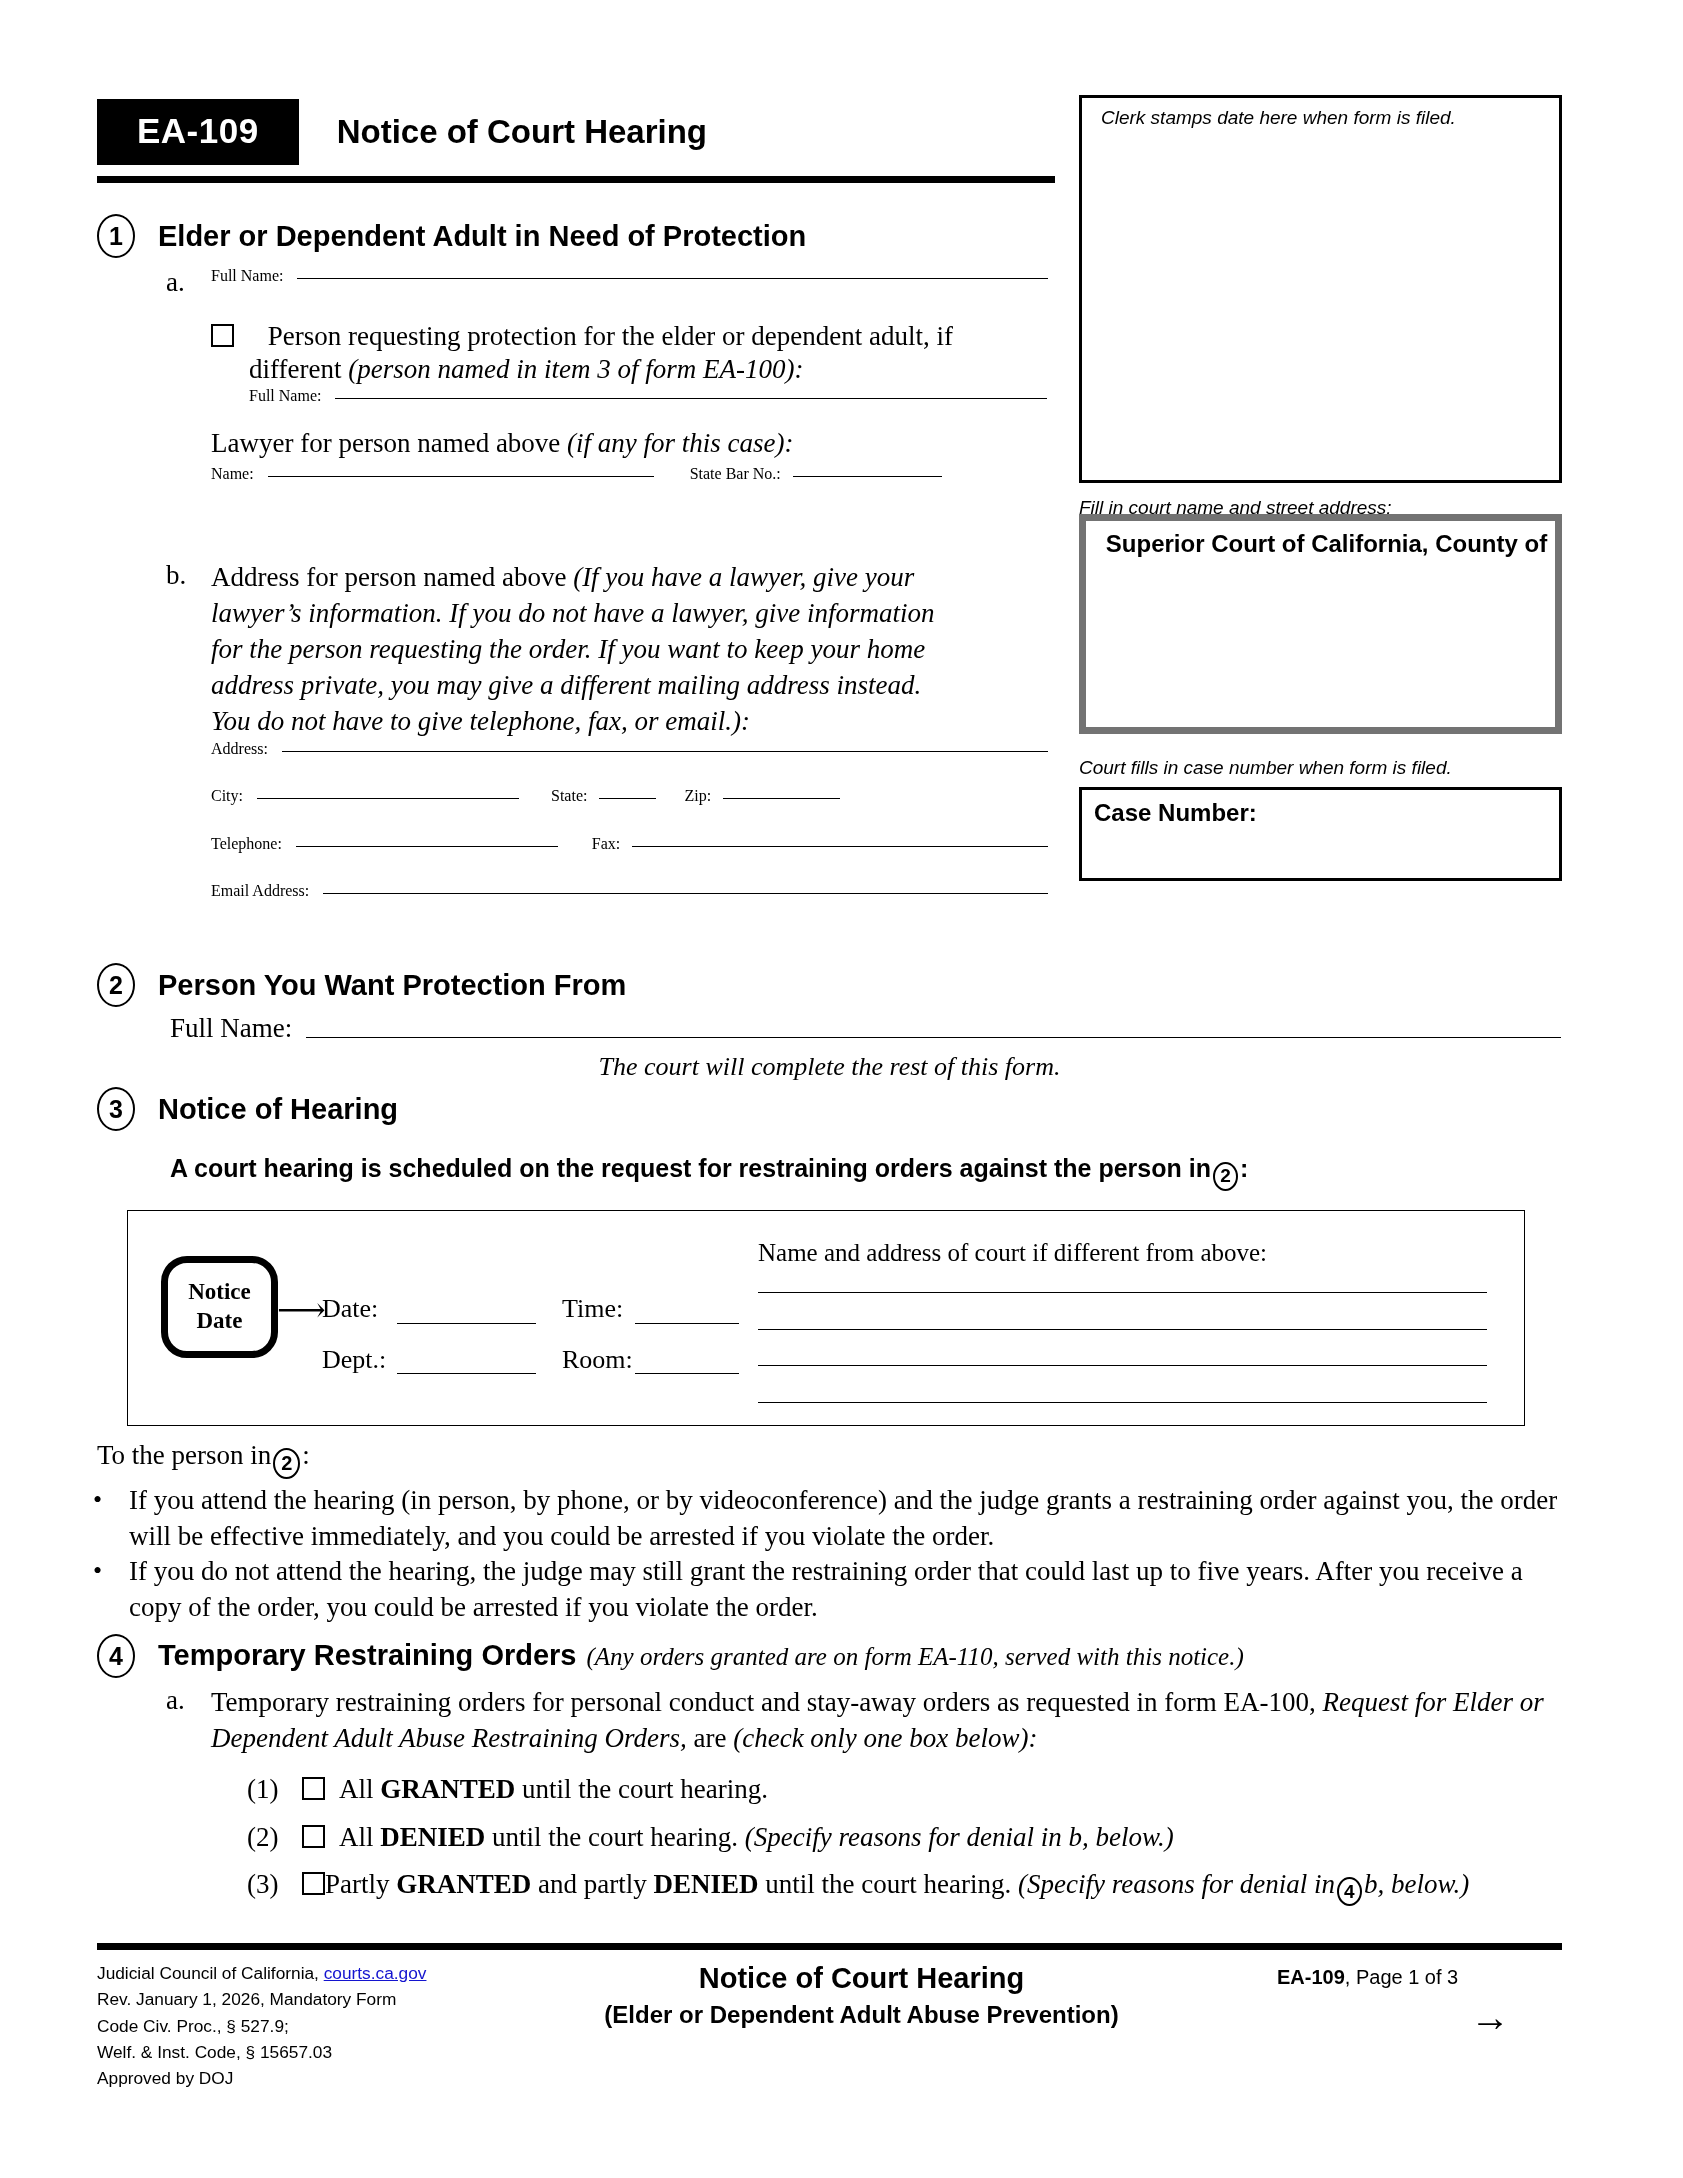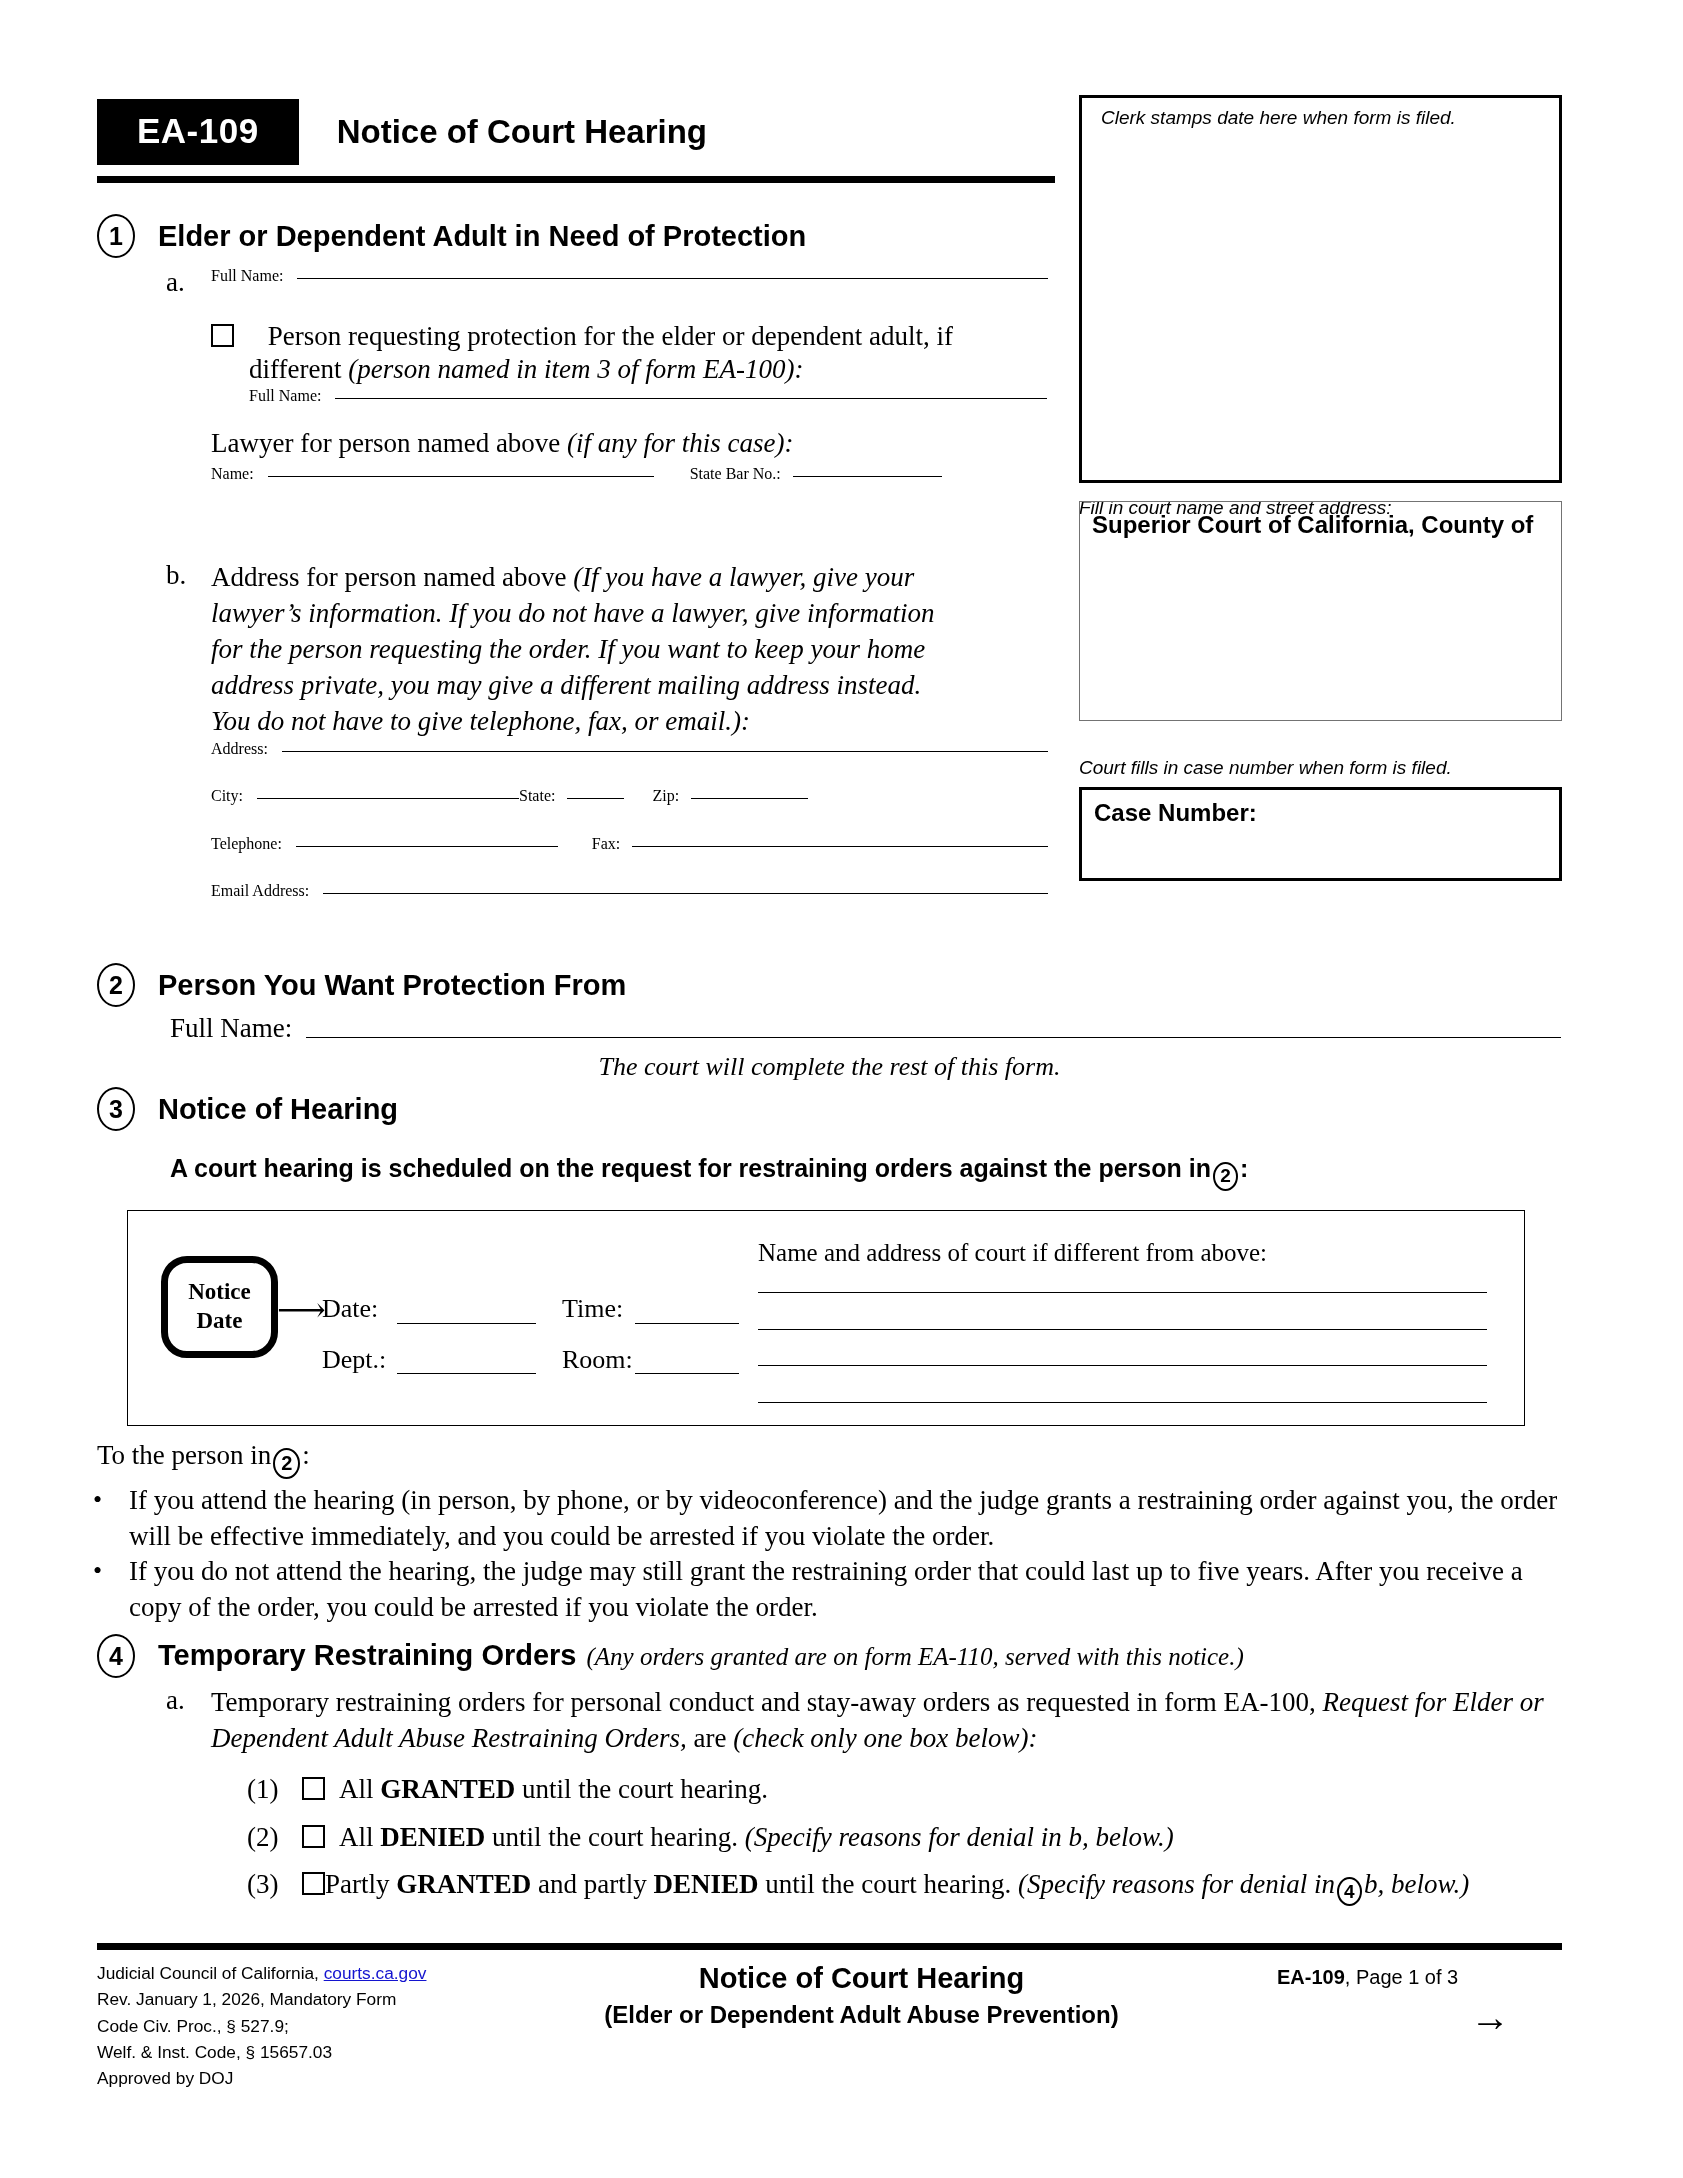--- a/index.html
+++ b/index.html
@@ -33,22 +33,22 @@
   }
   #hdrrule{position:absolute;left:97px;top:176px;width:958px;height:7px;background:#000;}
 
   
   #stampbox{position:absolute;left:1079px;top:95px;width:483px;height:388px;
             border:3px solid #000;box-sizing:border-box;}
   #stampbox .cap{font-style:italic;font-size:19px;padding:9px 0 0 19px;
         font-family:"Liberation Sans","DejaVu Sans",sans-serif;}
   #courtcap{position:absolute;left:1079px;top:497px;width:495px;font-style:italic;font-size:19px;
         font-family:"Liberation Sans","DejaVu Sans",sans-serif;}
-  #courtbox{position:absolute;left:1079px;top:501px;width:483px;height:220px;
-            border:1px solid #737373;box-sizing:border-box;}
+  #courtbox{position:absolute;left:1079px;top:514px;width:483px;height:220px;
+            border:7px solid #737373;box-sizing:border-box;text-align:center;}
   #courtbox .t{font-family:"Liberation Sans","DejaVu Sans",sans-serif;
         font-weight:bold;font-size:24px;padding:9px 0 0 12px;}
   #casecap{position:absolute;left:1079px;top:757px;width:515px;font-style:italic;font-size:19px;
         font-family:"Liberation Sans","DejaVu Sans",sans-serif;}
   #casebox{position:absolute;left:1079px;top:787px;width:483px;height:94px;
             border:3px solid #000;box-sizing:border-box;}
   #casebox .t{font-family:"Liberation Sans","DejaVu Sans",sans-serif;
         font-weight:bold;font-size:24px;padding:9px 0 0 12px;}
 
   
@@ -173,21 +173,21 @@
   </div>
 
   <div class="row" style="position:absolute;left:211px;top:740px;width:837px;">
     <span class="lbl">Address:</span>
     <span class="rule" style="margin-left:14px;"></span>
   </div>
 
   <div class="row" style="position:absolute;left:211px;top:787px;width:837px;">
     <span class="lbl">City:</span>
     <span class="rule" style="margin-left:14px;max-width:262px;"></span>
-    <span class="lbl" style="">State:</span>
+    <span class="lbl" style="margin-left:32px;">State:</span>
     <span class="rule" style="margin-left:12px;max-width:57px;"></span>
     <span class="lbl" style="margin-left:28px;">Zip:</span>
     <span class="rule" style="margin-left:12px;max-width:117px;"></span>
   </div>
 
   <div class="row" style="position:absolute;left:211px;top:835px;width:837px;">
     <span class="lbl">Telephone:</span>
     <span class="rule" style="margin-left:14px;max-width:262px;"></span>
     <span class="lbl" style="margin-left:34px;">Fax:</span>
     <span class="rule" style="margin-left:12px;"></span>

